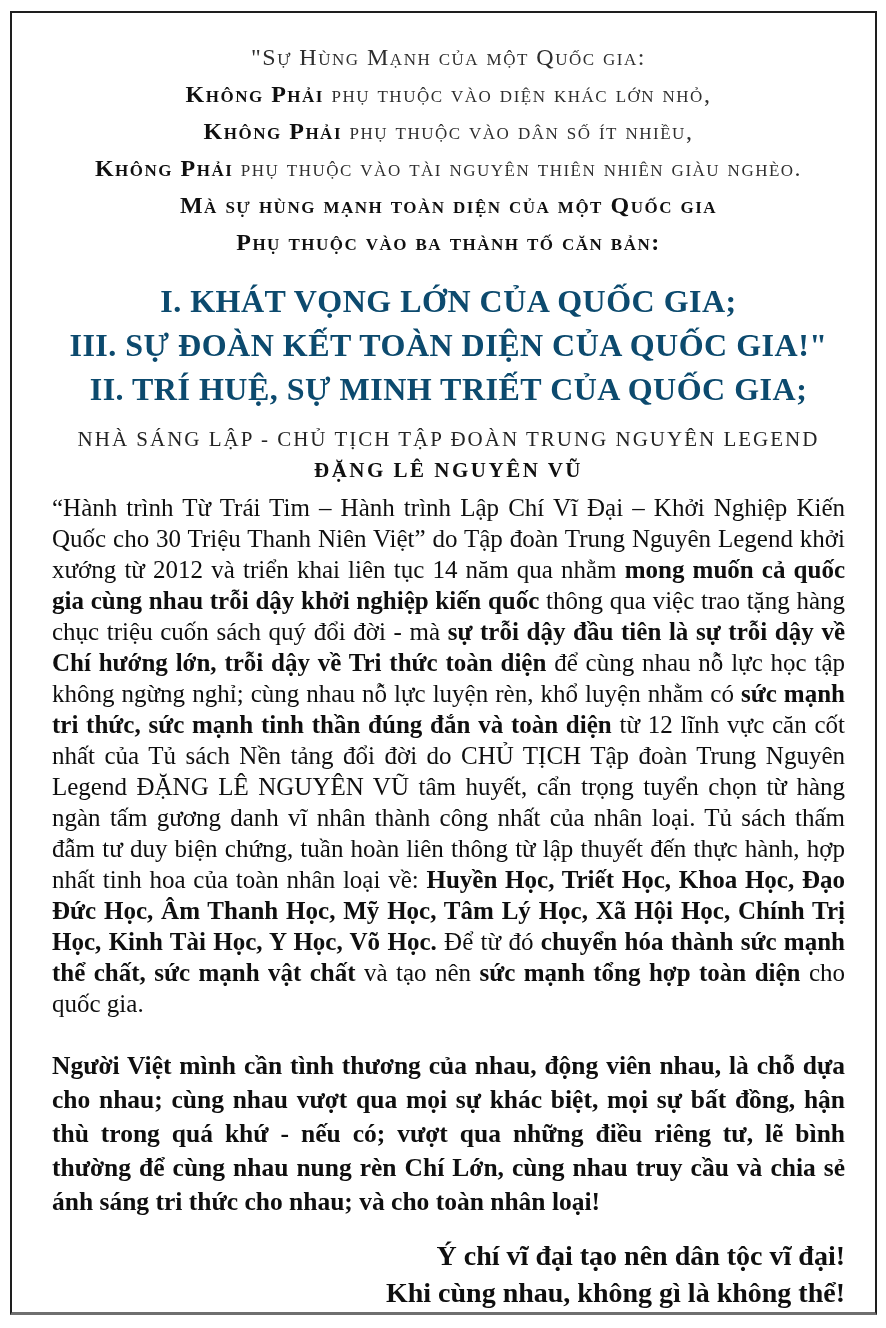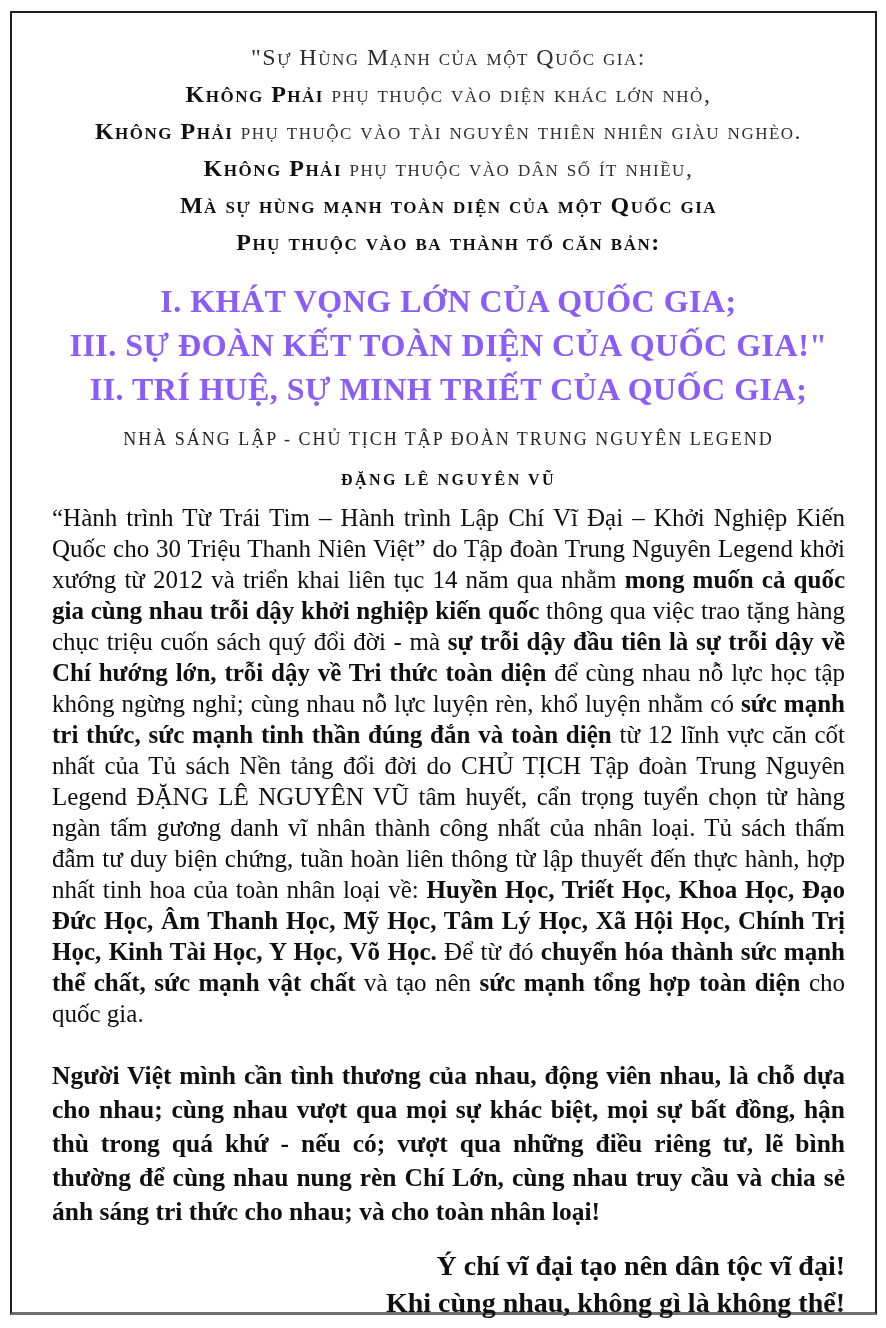--- a/index.html
+++ b/index.html
@@ -45,35 +45,35 @@
   }
   .quote-line .seg-b { font-weight: bold; color: #101010; font-family: Liberation Serif, serif; }
   
   .pillars { margin-top: 18px; }
   .pillar-line {
     text-align: center;
     font-weight: bold;
     font-size: 32px;
     line-height: 44px;
     letter-spacing: 0.5px;
-    color: #8b5cf6;
+    color: #0c4a6e;
     white-space: nowrap;
   }
   
   .attribution { margin-top: 14px; text-align: center; }
   .attr-title {
-    font-size: 18px;
+    font-size: 21px;
     line-height: 28px;
     letter-spacing: 2px;
     color: #242424;
     white-space: nowrap;
   }
   .attr-name {
-    margin-top: 12px;
-    font-size: 16px;
+    margin-top: 2px;
+    font-size: 21px;
     line-height: 30px;
     font-weight: bold;
     letter-spacing: 2.5px;
     color: #101010;
   }
   
   .body-para {
     margin: 7px 0 0 0;
     font-size: 25px;
     line-height: 31px;
@@ -100,22 +100,22 @@
 </head>
 <body>
 
 <div class="page">
   <div class="frame">
     <div class="content">
 
       <div class="quote-block">
           <div class="quote-line"><span class="seg-n">"Sự Hùng Mạnh của một Quốc gia:</span></div>
           <div class="quote-line"><span class="seg-b">Không Phải</span><span class="seg-n"> phụ thuộc vào diện khác lớn nhỏ,</span></div>
+          <div class="quote-line"><span class="seg-b">Không Phải</span><span class="seg-n"> phụ thuộc vào dân số ít nhiều,</span></div>
           <div class="quote-line"><span class="seg-b">Không Phải</span><span class="seg-n"> phụ thuộc vào tài nguyên thiên nhiên giàu nghèo.</span></div>
-          <div class="quote-line"><span class="seg-b">Không Phải</span><span class="seg-n"> phụ thuộc vào dân số ít nhiều,</span></div>
           <div class="quote-line"><span class="seg-b">Mà sự hùng mạnh toàn diện của một Quốc gia</span></div>
           <div class="quote-line"><span class="seg-b">Phụ thuộc vào ba thành tố căn bản:</span></div>
         </div>
 
       <div class="pillars">
           <div class="pillar-line">I. KHÁT VỌNG LỚN CỦA QUỐC GIA;</div>
           <div class="pillar-line">III. SỰ ĐOÀN KẾT TOÀN DIỆN CỦA QUỐC GIA!"</div>
           <div class="pillar-line">II. TRÍ HUỆ, SỰ MINH TRIẾT CỦA QUỐC GIA;</div>
         </div>
 

